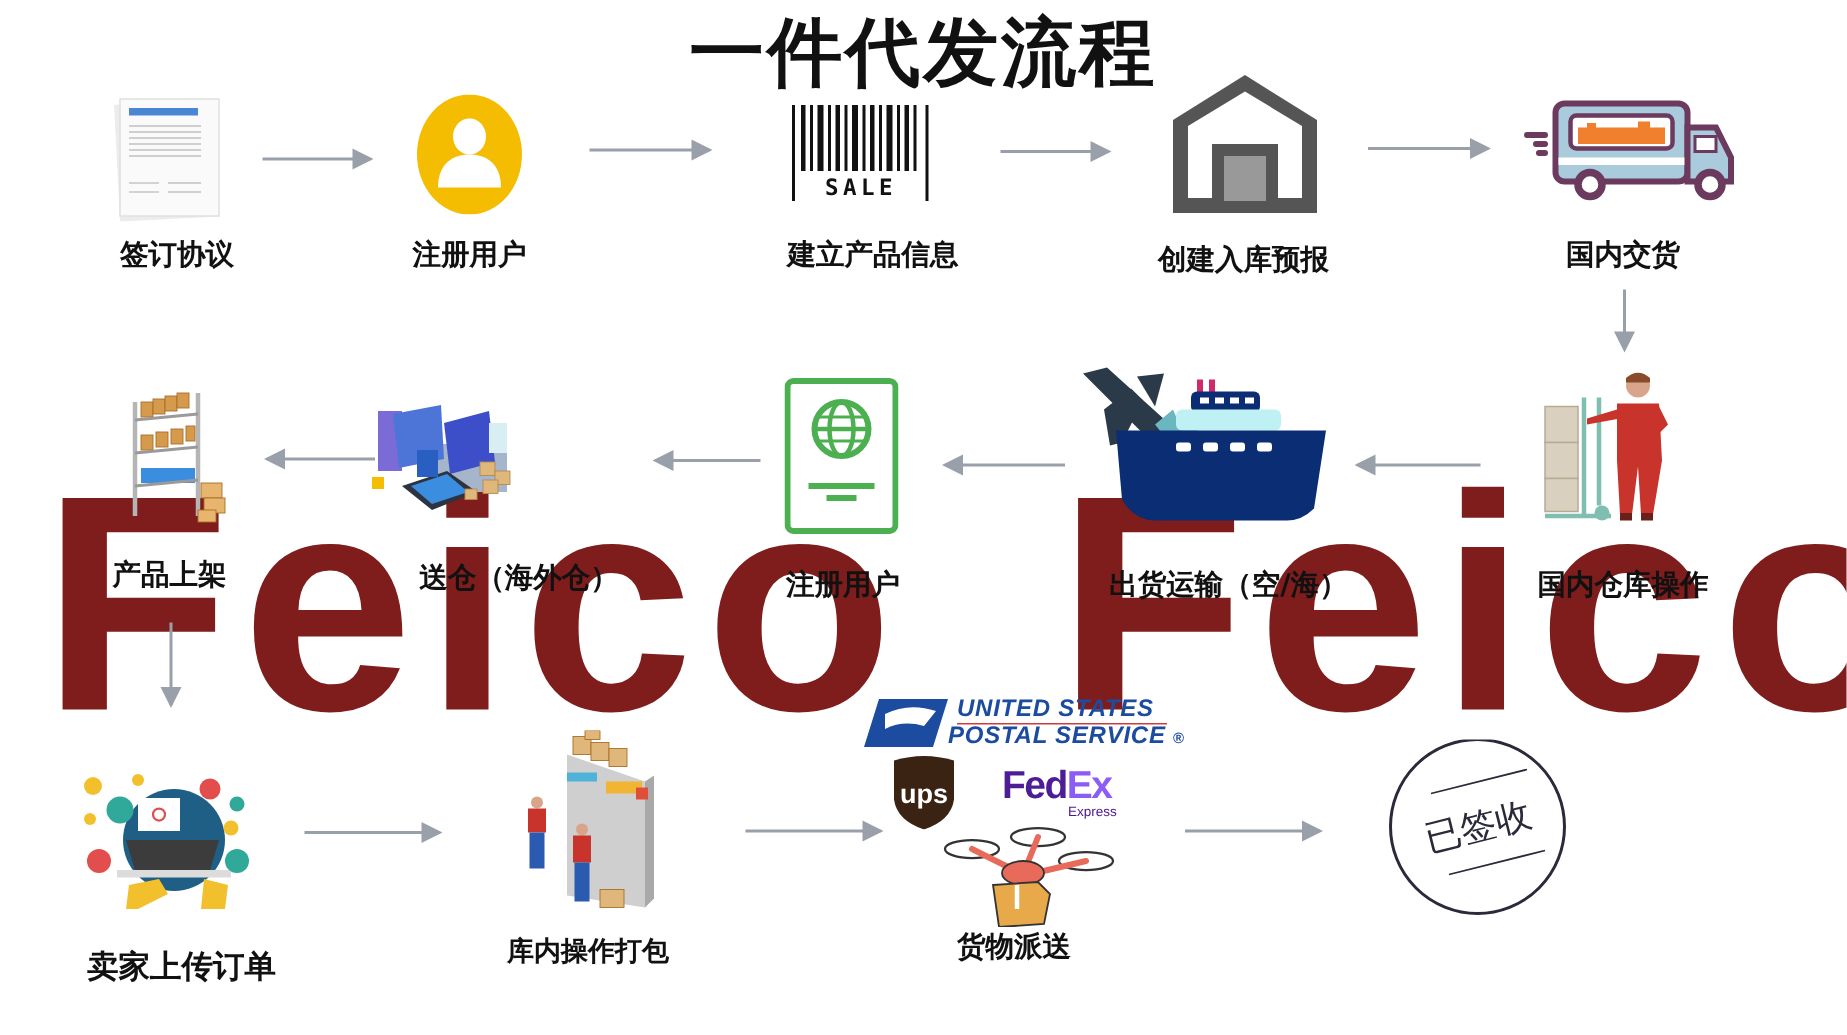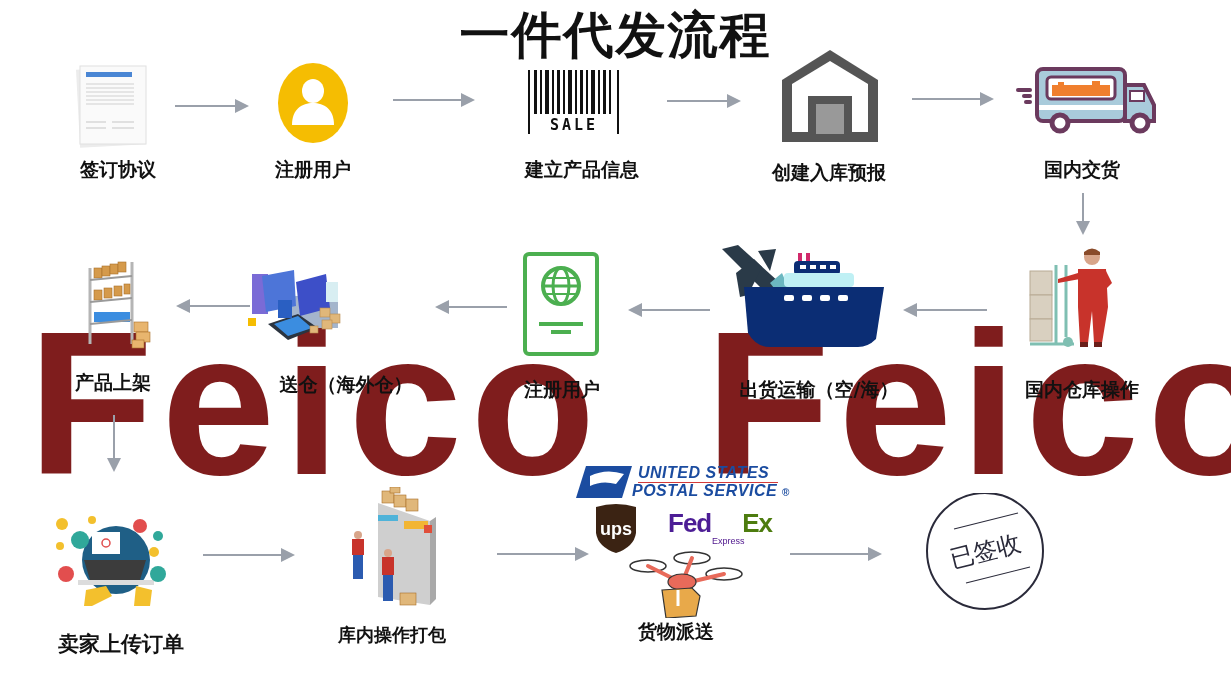--- a/index.html
+++ b/index.html
@@ -313,21 +313,21 @@
 
 <div class="brand" style="left:594px;top:503px;width:44px;height:50px;">
   <svg width="44" height="50" viewBox="0 0 44 50">
     <path d="M2 4 Q22 -2 42 4 L42 30 Q40 44 22 50 Q4 44 2 30 Z" fill="#3b2313"></path>
     <text x="22" y="32" text-anchor="middle" font-family="Liberation Sans, sans-serif" font-weight="bold" font-size="18" fill="#fff">ups</text>
   </svg>
 </div>
 
 <div class="brand" style="left:668px;top:510px;width:90px;height:40px;">
   <div style="font-family:'Liberation Sans',sans-serif;font-weight:bold;font-size:26px;letter-spacing:-1px;line-height:26px;">
-    <span style="color:#4c1d95;">Fed</span><span style="color:#4d7c0f;margin-left:31px;">Ex</span>
+    <span style="color:#4c1d95;">Fed</span><span style="color:#8b5cf6;">Ex</span>
   </div>
   <div style="position:absolute;left:44px;top:26px;font-family:'Liberation Sans',sans-serif;font-size:9px;color:#4d148c;">Express</div>
 </div>
 
 <div class="icon" style="left:626px;top:550px;width:120px;height:68px;">
   <svg width="120" height="68" viewBox="0 0 120 68">
     <ellipse cx="22" cy="16" rx="18" ry="6" fill="#fff" stroke="#333" stroke-width="1.5"></ellipse>
     <ellipse cx="66" cy="8" rx="18" ry="6" fill="#fff" stroke="#333" stroke-width="1.5"></ellipse>
     <ellipse cx="98" cy="24" rx="18" ry="6" fill="#fff" stroke="#333" stroke-width="1.5"></ellipse>
     <g stroke="#e86a5a" stroke-width="4" stroke-linecap="round">

